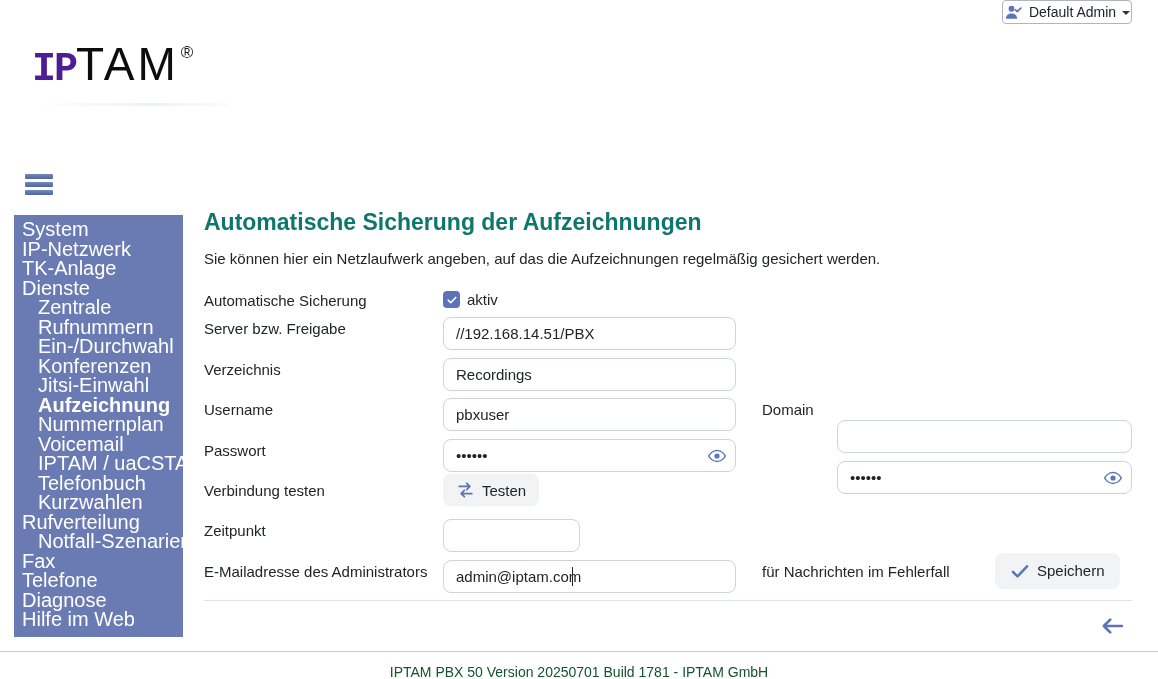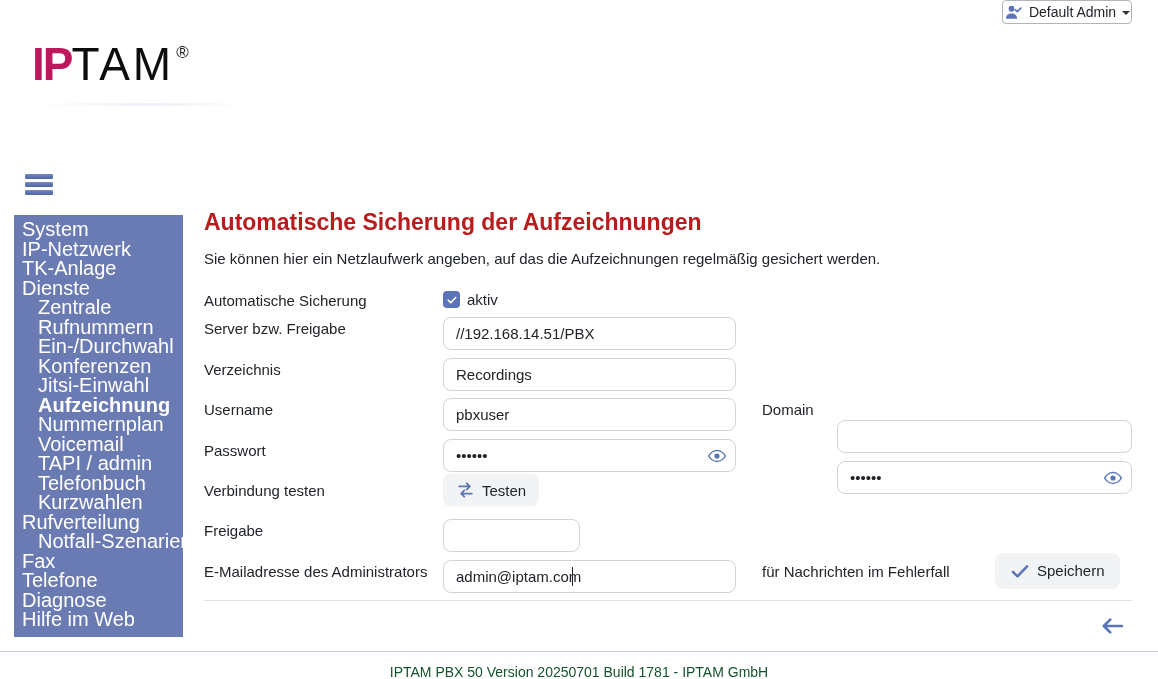--- a/index.html
+++ b/index.html
@@ -19,42 +19,42 @@
   .banner { position:absolute; left:14px; top:25px; width:1118px; height:138px; overflow:hidden;
     background:
       radial-gradient(ellipse 420px 260px at 26% 40%, rgba(255,255,255,0.9), rgba(255,255,255,0) 62%),
       repeating-linear-gradient(55deg, rgba(255,255,255,0.28) 0 4px, rgba(255,255,255,0) 4px 24px),
       repeating-linear-gradient(-38deg, rgba(22,44,96,0.30) 0 3px, rgba(22,44,96,0) 3px 19px),
       repeating-linear-gradient(142deg, rgba(255,255,255,0.18) 0 3px, rgba(255,255,255,0) 3px 14px),
       linear-gradient(103deg, #dde5f1 0%, #aabdda 28%, #7b95c1 55%, #50699f 80%, #3c5globals8e 100%),
       linear-gradient(103deg, #dde5f1 0%, #aabdda 28%, #7b95c1 55%, #50699f 80%, #3a5a94 100%);
   }
   .logo { position:absolute; left:18px; top:16px; line-height:1; white-space:nowrap; }
-  .logo .lg-ip { font-size:46px; font-weight:900; letter-spacing:-2px; color:#be185d; }
+  .logo .lg-ip { font-size:40px; font-weight:900; letter-spacing:-2px; color:#4c1d95;font-family:Liberation Mono, monospace; }
   .logo .lg-tam { font-size:46px; font-weight:400; letter-spacing:3px; color:#0d0d0d; }
   .logo .lg-reg { font-size:17px; color:#1a1a1a; vertical-align:22px; margin-left:2px; }
   .logo-underline { position:absolute; left:20px; top:78px; width:196px; height:3px;
     background:linear-gradient(90deg, rgba(255,255,255,0.95), rgba(230,235,245,0.75) 60%, rgba(230,235,245,0.15)); }
 
   
   .hamburger { position:absolute; left:25px; top:174px; width:28px; cursor:pointer; }
   .hamburger .bar { height:5px; margin-bottom:3px; border-radius:1px;
     background:linear-gradient(#7388bd,#4f66a4); }
 
   
   .sidebar { position:absolute; left:14px; top:215px; width:169px; height:422px;
     background:#6a7ab2; padding:5px 0 6px 0; }
   .nav-item { display:block; color:#ffffff; font-size:20px; line-height:19.5px;
     padding-left:8px; text-decoration:none; white-space:nowrap; cursor:pointer; }
   .nav-item.sub { padding-left:24px; }
   .nav-item.active { font-weight:bold; }
 
   
   .main { position:absolute; left:204px; top:0; width:928px; height:679px; }
-  .page-title { position:absolute; left:0; top:209px; font-size:23px; font-weight:bold; color:#b91c1c; }
+  .page-title { position:absolute; left:0; top:209px; font-size:23px; font-weight:bold; color:#0f766e; }
   .page-desc { position:absolute; left:0; top:250px; font-size:15px; color:#212529; }
 
   .frow { position:absolute; left:0; width:928px; height:33px; }
   .frow > * { position:absolute; top:50%; transform:translateY(-50%); }
   .flabel { left:0; font-size:15px; color:#212529; }
   .fctl { left:239px; width:293px; height:33px; }
   .flabel2 { left:558px; font-size:15px; color:#212529; }
   .fctl2 { left:633px; width:295px; height:33px; }
   .ctl-wrap { position:relative; height:22px; }
 
@@ -119,21 +119,21 @@
   <a class="nav-item">TK-Anlage</a>
   <a class="nav-item">Dienste</a>
   <a class="nav-item sub">Zentrale</a>
   <a class="nav-item sub">Rufnummern</a>
   <a class="nav-item sub">Ein-/Durchwahl</a>
   <a class="nav-item sub">Konferenzen</a>
   <a class="nav-item sub">Jitsi-Einwahl</a>
   <a class="nav-item sub active">Aufzeichnung</a>
   <a class="nav-item sub">Nummernplan</a>
   <a class="nav-item sub">Voicemail</a>
-  <a class="nav-item sub">TAPI / admin</a>
+  <a class="nav-item sub">IPTAM / uaCSTA</a>
   <a class="nav-item sub">Telefonbuch</a>
   <a class="nav-item sub">Kurzwahlen</a>
   <a class="nav-item">Rufverteilung</a>
   <a class="nav-item sub">Notfall-Szenarien</a>
   <a class="nav-item">Fax</a>
   <a class="nav-item">Telefone</a>
   <a class="nav-item">Diagnose</a>
   <a class="nav-item">Hilfe im Web</a>
 </nav>
 
@@ -209,21 +209,21 @@
             <path d="M4 7.5h13M13.5 3.5l4 4-4 4" stroke="#5b74b8" stroke-width="2.2" fill="none" stroke-linecap="round" stroke-linejoin="round"></path>
             <path d="M20 16.5H7M10.5 12.5l-4 4 4 4" stroke="#5b74b8" stroke-width="2.2" fill="none" stroke-linecap="round" stroke-linejoin="round"></path>
           </svg>
         </span>
         <span>Testen</span>
       </button>
     </div>
   </div>
 
   <div class="frow" style="top:513px;">
-    <span class="flabel">Freigabe</span>
+    <span class="flabel">Zeitpunkt</span>
     <div class="fctl ctl-wrap" style="width:137px;">
       <input class="tinput" type="text" value="" style="">
     </div>
   </div>
 
   <div class="frow" style="top:554px;">
     <span class="flabel">E-Mailadresse des Administrators</span>
     <div class="fctl ctl-wrap">
       <input class="tinput" type="text" value="admin@iptam.com" style="">
       <span class="text-caret"></span>

